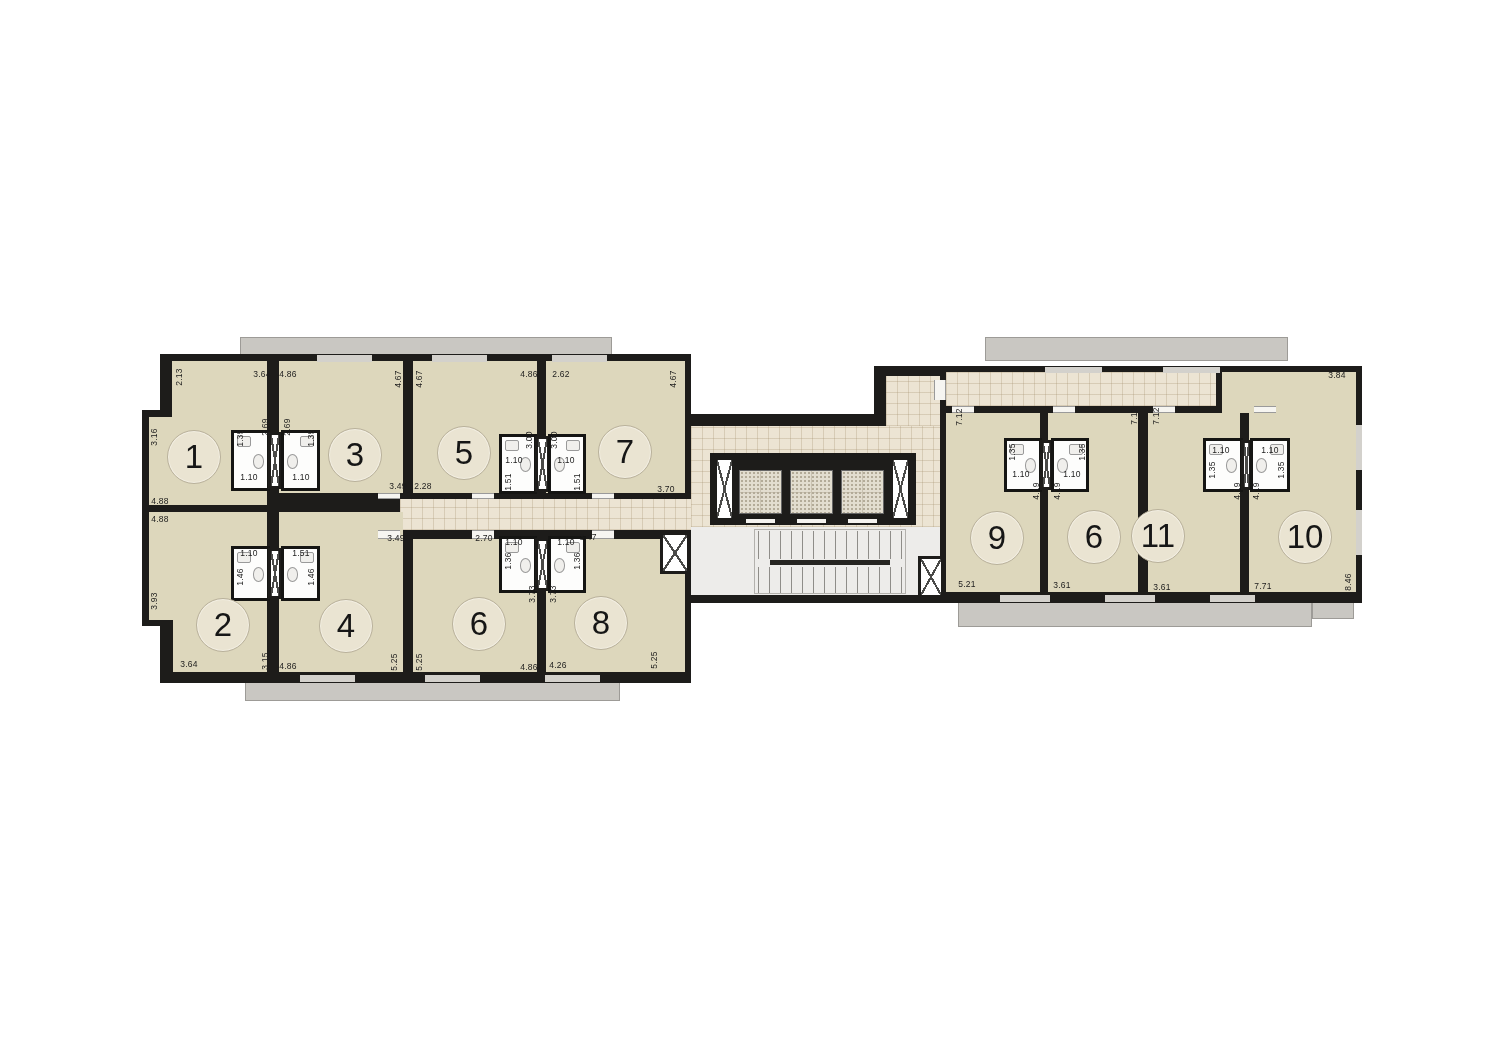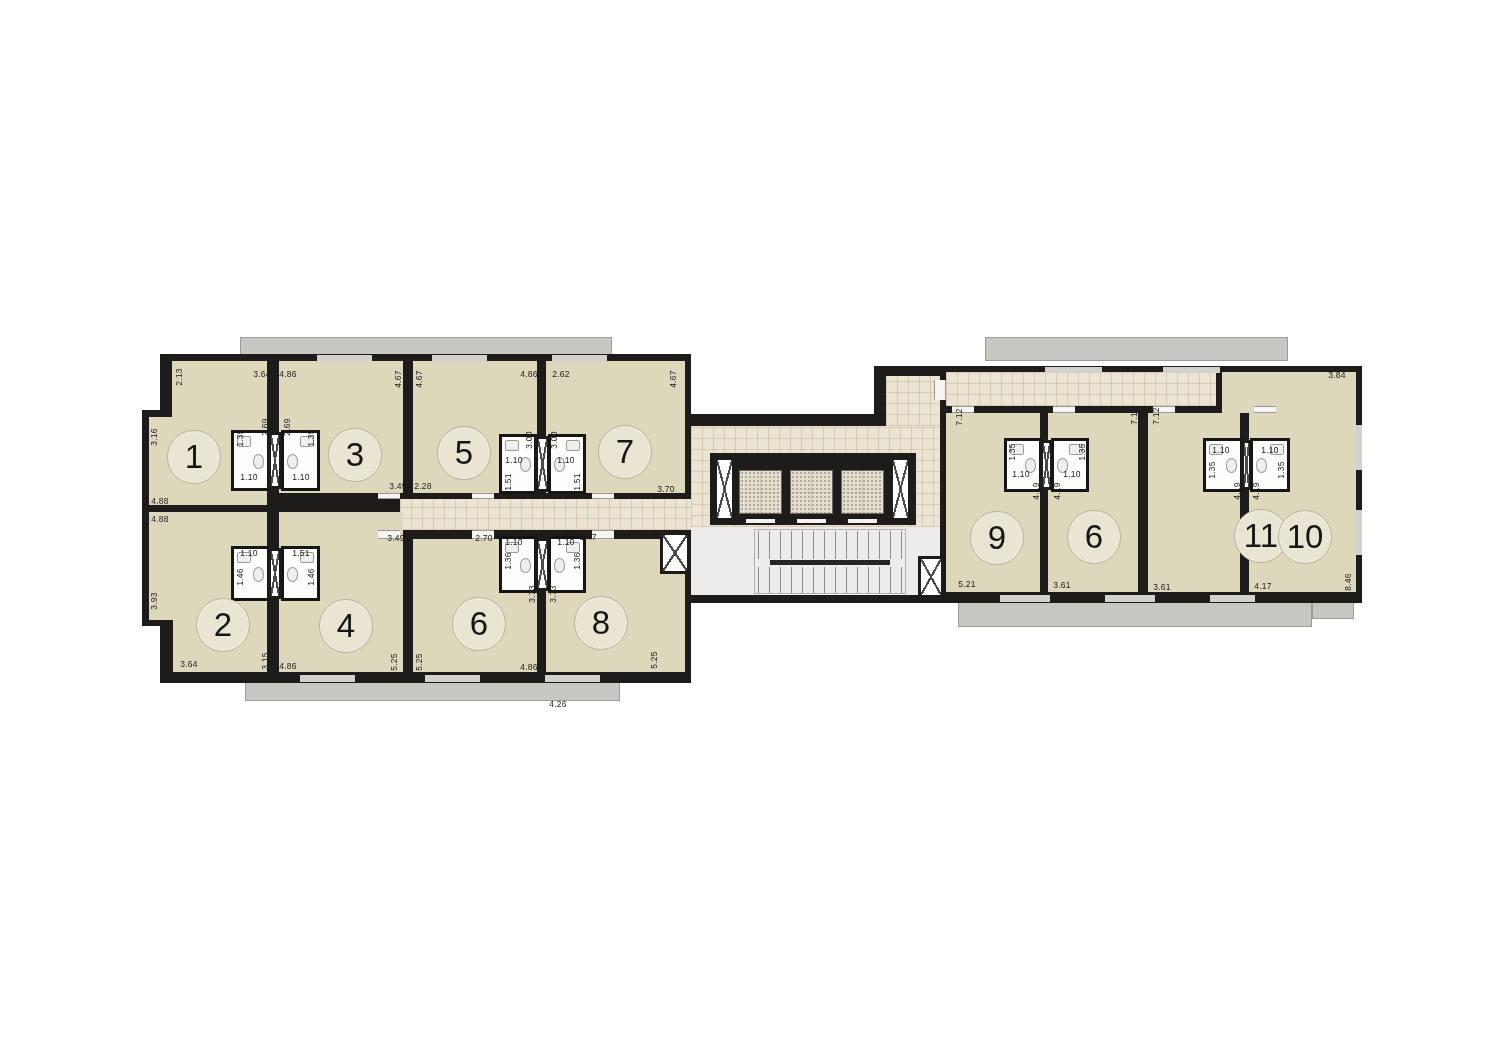--- a/index.html
+++ b/index.html
@@ -195,21 +195,21 @@
       <div class="unit-circle" style="left: 194px; top: 457px;">1</div>
       <div class="unit-circle" style="left: 223px; top: 625px;">2</div>
       <div class="unit-circle" style="left: 355px; top: 455px;">3</div>
       <div class="unit-circle" style="left: 346px; top: 626px;">4</div>
       <div class="unit-circle" style="left: 464px; top: 453px;">5</div>
       <div class="unit-circle" style="left: 479px; top: 624px;">6</div>
       <div class="unit-circle" style="left: 625px; top: 452px;">7</div>
       <div class="unit-circle" style="left: 601px; top: 623px;">8</div>
       <div class="unit-circle" style="left: 997px; top: 538px;">9</div>
       <div class="unit-circle" style="left: 1094px; top: 537px;">6</div>
-      <div class="unit-circle" style="left: 1261px; top: 536px; text-align: right;">11</div>
+      <div class="unit-circle" style="left: 1158px; top: 536px; text-align: right;">11</div>
       <div class="unit-circle" style="left: 1305px; top: 537px;">10</div>
     </div>
   <div class="abs" id="labels-layer" style="left:0;top:0">
       <div class="dim v" style="left: 179px; top: 377px;">2.13</div>
       <div class="dim" style="left: 262px; top: 374px;">3.64</div>
       <div class="dim" style="left: 288px; top: 374px;">4.86</div>
       <div class="dim v" style="left: 398px; top: 379px;">4.67</div>
       <div class="dim v" style="left: 419px; top: 379px;">4.67</div>
       <div class="dim" style="left: 529px; top: 374px;">4.86</div>
       <div class="dim" style="left: 561px; top: 374px;">2.62</div>
@@ -217,21 +217,21 @@
       <div class="dim v" style="left: 154px; top: 437px;">3.16</div>
       <div class="dim" style="left: 160px; top: 501px;">4.88</div>
       <div class="dim" style="left: 160px; top: 519px;">4.88</div>
       <div class="dim v" style="left: 154px; top: 601px;">3.93</div>
       <div class="dim" style="left: 189px; top: 664px;">3.64</div>
       <div class="dim v" style="left: 265px; top: 661px;">3.15</div>
       <div class="dim" style="left: 288px; top: 666px;">4.86</div>
       <div class="dim v" style="left: 394px; top: 662px;">5.25</div>
       <div class="dim v" style="left: 419px; top: 662px;">5.25</div>
       <div class="dim" style="left: 529px; top: 667px;">4.86</div>
-      <div class="dim" style="left: 558px; top: 704px;">4.26</div>
+      <div class="dim" style="left: 558px; top: 665px;">4.26</div>
       <div class="dim v" style="left: 654px; top: 660px;">5.25</div>
       <div class="dim" style="left: 398px; top: 486px;">3.49</div>
       <div class="dim" style="left: 423px; top: 486px;">2.28</div>
       <div class="dim" style="left: 666px; top: 489px;">3.70</div>
       <div class="dim" style="left: 396px; top: 538px;">3.49</div>
       <div class="dim" style="left: 484px; top: 538px;">2.70</div>
       <div class="dim" style="left: 588px; top: 537px;">3.47</div>
       <div class="dim v" style="left: 265px; top: 427px;">2.69</div>
       <div class="dim v" style="left: 287px; top: 427px;">2.69</div>
       <div class="dim v" style="left: 240px; top: 438px;">1.35</div>
@@ -266,17 +266,17 @@
       <div class="dim v" style="left: 1057px; top: 491px;">4.19</div>
       <div class="dim" style="left: 1221px; top: 450px;">1.10</div>
       <div class="dim v" style="left: 1212px; top: 470px;">1.35</div>
       <div class="dim" style="left: 1270px; top: 450px;">1.10</div>
       <div class="dim v" style="left: 1281px; top: 470px;">1.35</div>
       <div class="dim v" style="left: 1237px; top: 491px;">4.19</div>
       <div class="dim v" style="left: 1256px; top: 491px;">4.19</div>
       <div class="dim" style="left: 967px; top: 584px;">5.21</div>
       <div class="dim" style="left: 1062px; top: 585px;">3.61</div>
       <div class="dim" style="left: 1162px; top: 587px;">3.61</div>
-      <div class="dim" style="left: 1263px; top: 586px;">4.17</div>
+      <div class="dim" style="left: 1263px; top: 586px;">7.71</div>
       <div class="dim v" style="left: 1348px; top: 582px;">8.46</div>
     </div>
 
 </div>
 
 </body></html>

